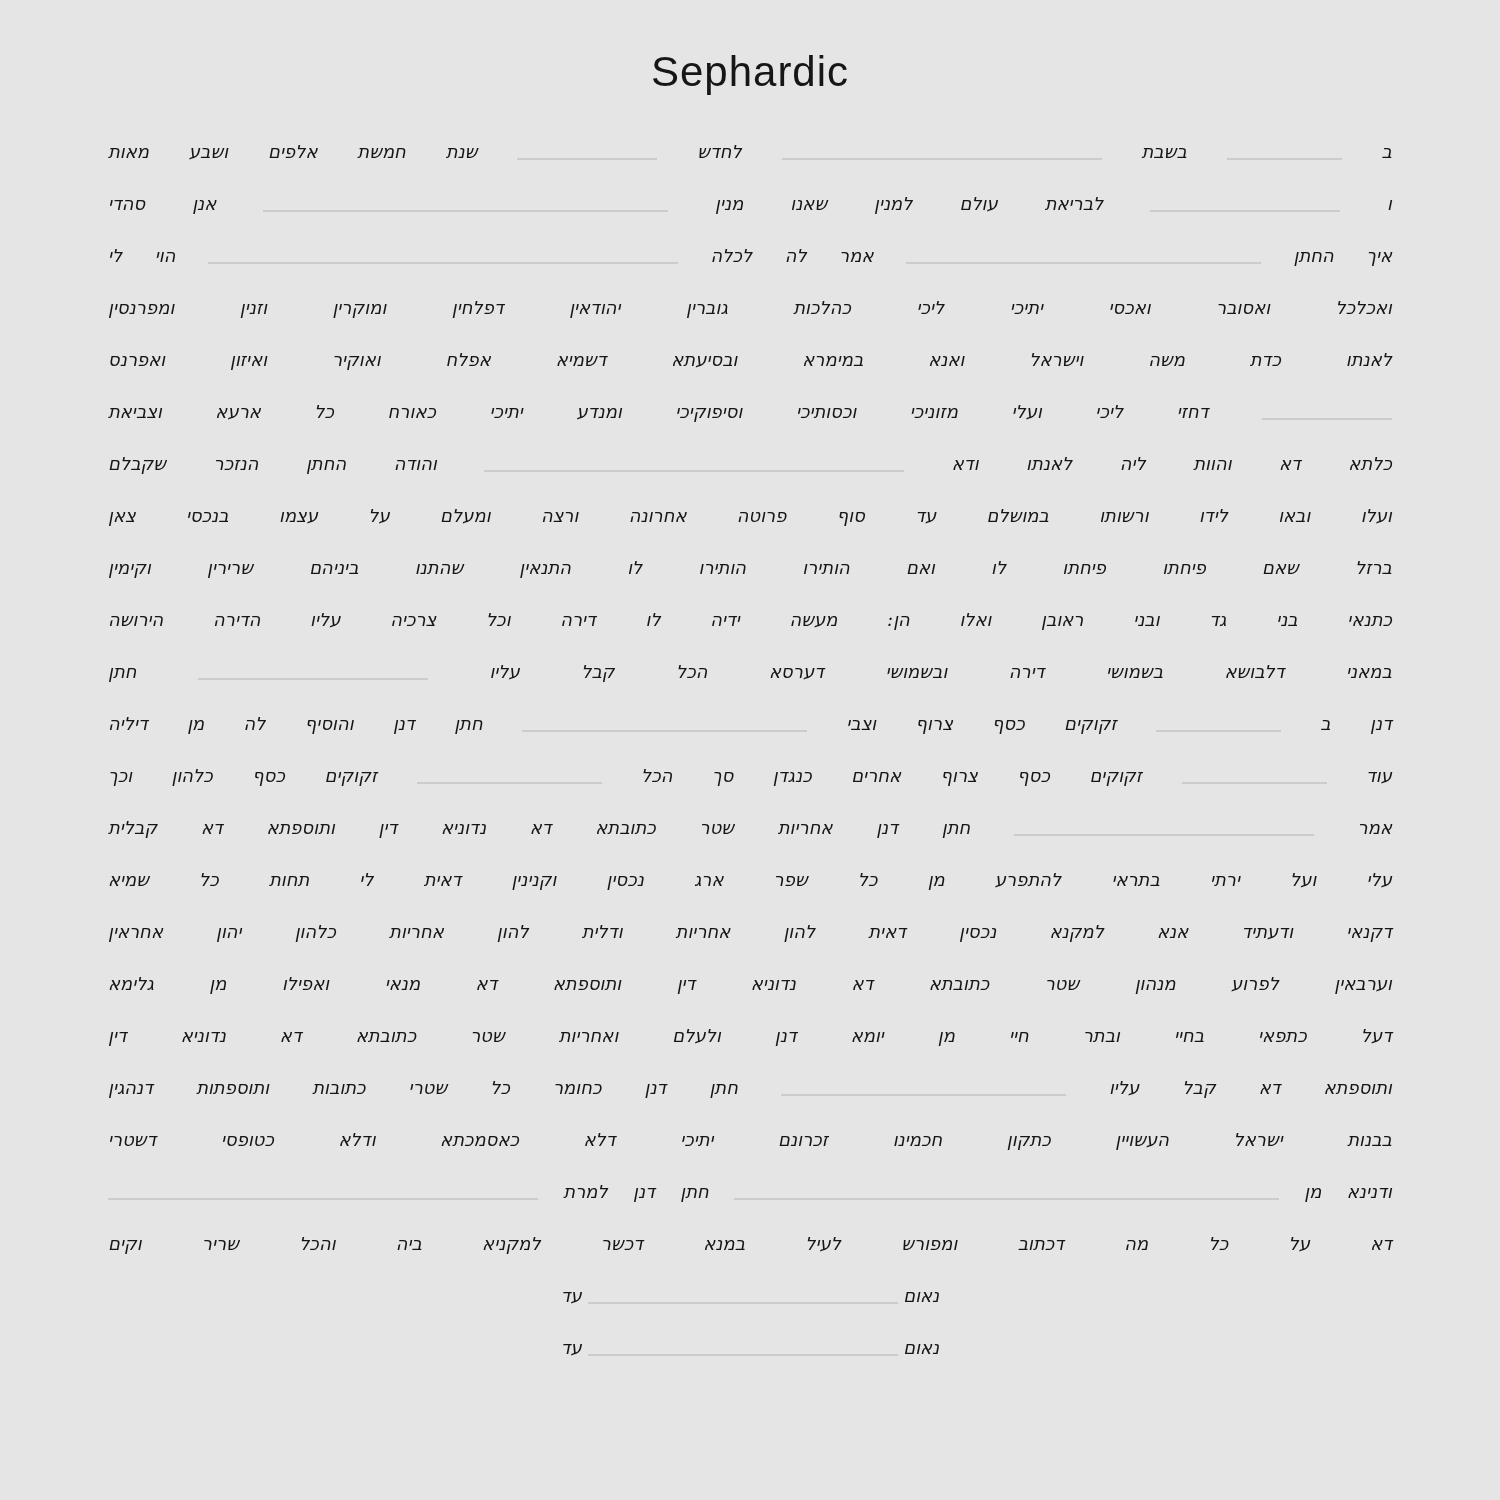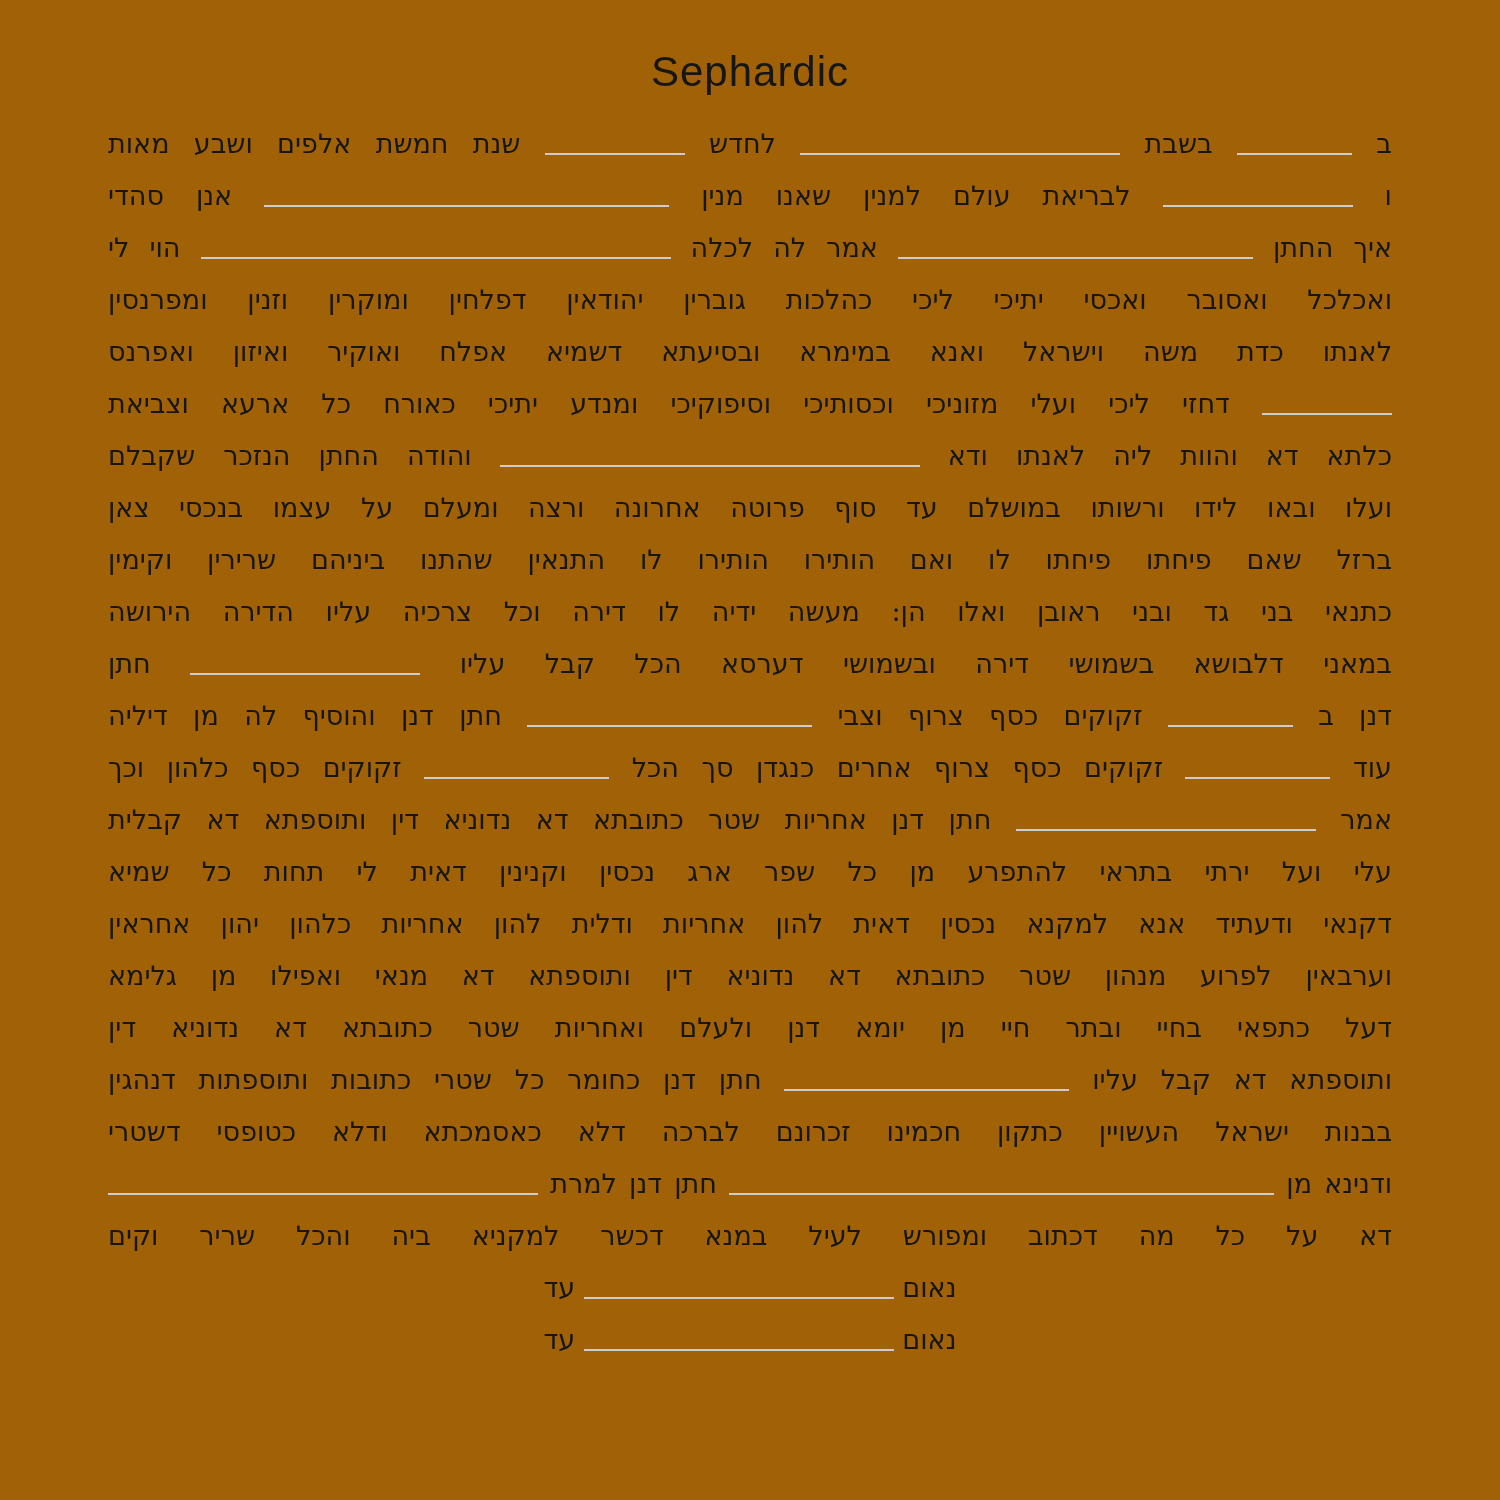--- a/index.html
+++ b/index.html
@@ -4,43 +4,44 @@
 <style>
   html, body {
     margin: 0;
     padding: 0;
     background: #ffffff;
   }
   .page {
     position: relative;
     width: 1500px;
     height: 1500px;
-    background: #a16207;
+    background: #e5e5e5;
     overflow: hidden;
   }
   .doc-title {
     position: absolute;
     top: 48px;
     left: 0;
     width: 100%;
     text-align: center;
     font-family: "Liberation Sans", sans-serif;
     font-weight: 300;
     font-size: 42px;
     letter-spacing: 1px;
     color: #161616;
   }
   .text-block {
     position: absolute;
-    top: 118px;
+    top: 126px;
     left: 108px;
     width: 1284px;
     font-family: "DejaVu Serif", "DejaVu Sans", serif;
-    font-size: 27px;
+    font-size: 18px;
     color: #161616;
+    font-style: italic;
   }
   .line {
     direction: rtl;
     height: 52px;
     line-height: 52px;
     white-space: nowrap;
   }
   .line.justify {
     text-align: justify;
     text-align-last: justify;
@@ -75,19 +76,19 @@
       <div class="line justify"><span>כתנאי בני גד ובני ראובן ואלו הן: מעשה ידיה לו דירה וכל צרכיה עליו הדירה הירושה</span> </div>
       <div class="line justify"><span>במאני דלבושא בשמושי דירה ובשמושי דערסא הכל קבל עליו</span> <span class="blank" style="width: 230px; border-bottom-color: rgb(204, 204, 204);"></span> <span>חתן</span> </div>
       <div class="line justify"><span>דנן ב</span> <span class="blank" style="width: 125px; border-bottom-color: rgb(204, 204, 204);"></span> <span>זקוקים כסף צרוף וצבי</span> <span class="blank" style="width: 285px; border-bottom-color: rgb(204, 204, 204);"></span> <span>חתן דנן והוסיף לה מן דיליה</span> </div>
       <div class="line justify"><span>עוד</span> <span class="blank" style="width: 145px; border-bottom-color: rgb(204, 204, 204);"></span> <span>זקוקים כסף צרוף אחרים כנגדן סך הכל</span> <span class="blank" style="width: 185px; border-bottom-color: rgb(204, 204, 204);"></span> <span>זקוקים כסף כלהון וכך</span> </div>
       <div class="line justify"><span>אמר</span> <span class="blank" style="width: 300px; border-bottom-color: rgb(204, 204, 204);"></span> <span>חתן דנן אחריות שטר כתובתא דא נדוניא דין ותוספתא דא קבלית</span> </div>
       <div class="line justify"><span>עלי ועל ירתי בתראי להתפרע מן כל שפר ארג נכסין וקנינין דאית לי תחות כל שמיא</span> </div>
       <div class="line justify"><span>דקנאי ודעתיד אנא למקנא נכסין דאית להון אחריות ודלית להון אחריות כלהון יהון אחראין</span> </div>
       <div class="line justify"><span>וערבאין לפרוע מנהון שטר כתובתא דא נדוניא דין ותוספתא דא מנאי ואפילו מן גלימא</span> </div>
       <div class="line justify"><span>דעל כתפאי בחיי ובתר חיי מן יומא דנן ולעלם ואחריות שטר כתובתא דא נדוניא דין</span> </div>
       <div class="line justify"><span>ותוספתא דא קבל עליו</span> <span class="blank" style="width: 285px; border-bottom-color: rgb(204, 204, 204);"></span> <span>חתן דנן כחומר כל שטרי כתובות ותוספתות דנהגין</span> </div>
-      <div class="line justify"><span>בבנות ישראל העשויין כתקון חכמינו זכרונם לברכה דלא כאסמכתא ודלא כטופסי דשטרי</span> </div>
+      <div class="line justify"><span>בבנות ישראל העשויין כתקון חכמינו זכרונם יתיכי דלא כאסמכתא ודלא כטופסי דשטרי</span> </div>
       <div class="line justify"><span>ודנינא מן</span> <span class="blank" style="width: 545px; border-bottom-color: rgb(204, 204, 204);"></span> <span>חתן דנן למרת</span> <span class="blank" style="width: 430px; border-bottom-color: rgb(204, 204, 204);"></span> </div>
       <div class="line justify"><span>דא על כל מה דכתוב ומפורש לעיל במנא דכשר למקניא ביה והכל שריר וקים</span> </div>
       <div class="line center"><span>נאום</span> <span class="blank" style="width: 310px; border-bottom-color: rgb(204, 204, 204);"></span> <span>עד</span> </div>
       <div class="line center"><span>נאום</span> <span class="blank" style="width: 310px; border-bottom-color: rgb(204, 204, 204);"></span> <span>עד</span> </div>
     </div>
 </div>
 
 </body></html>

